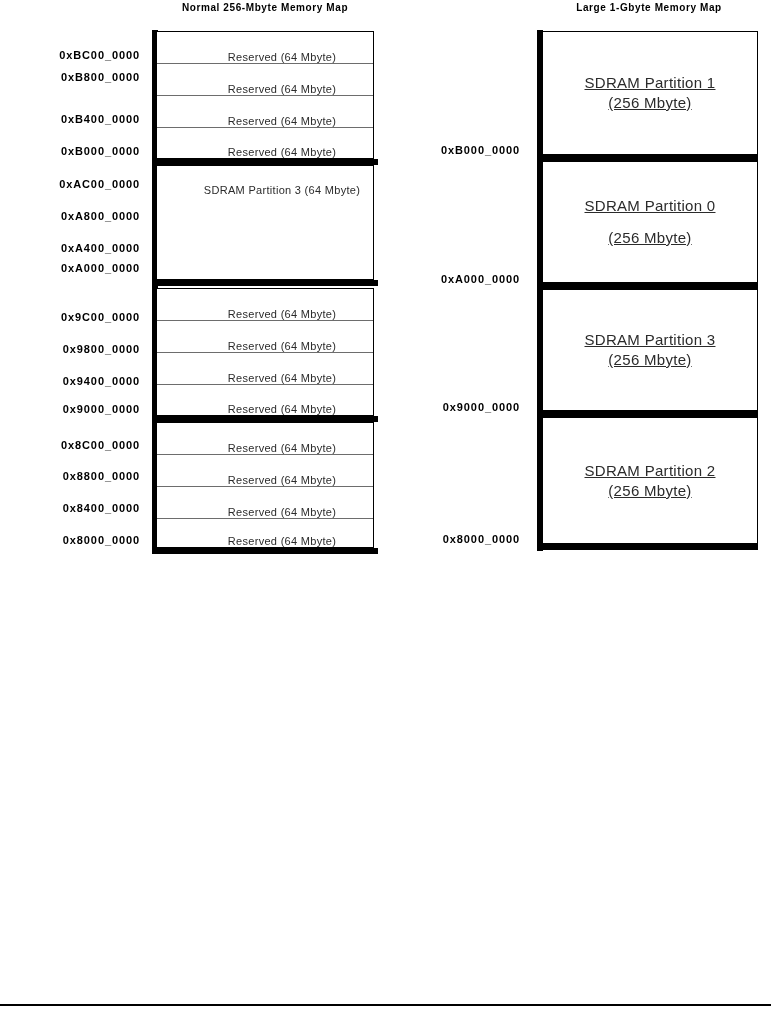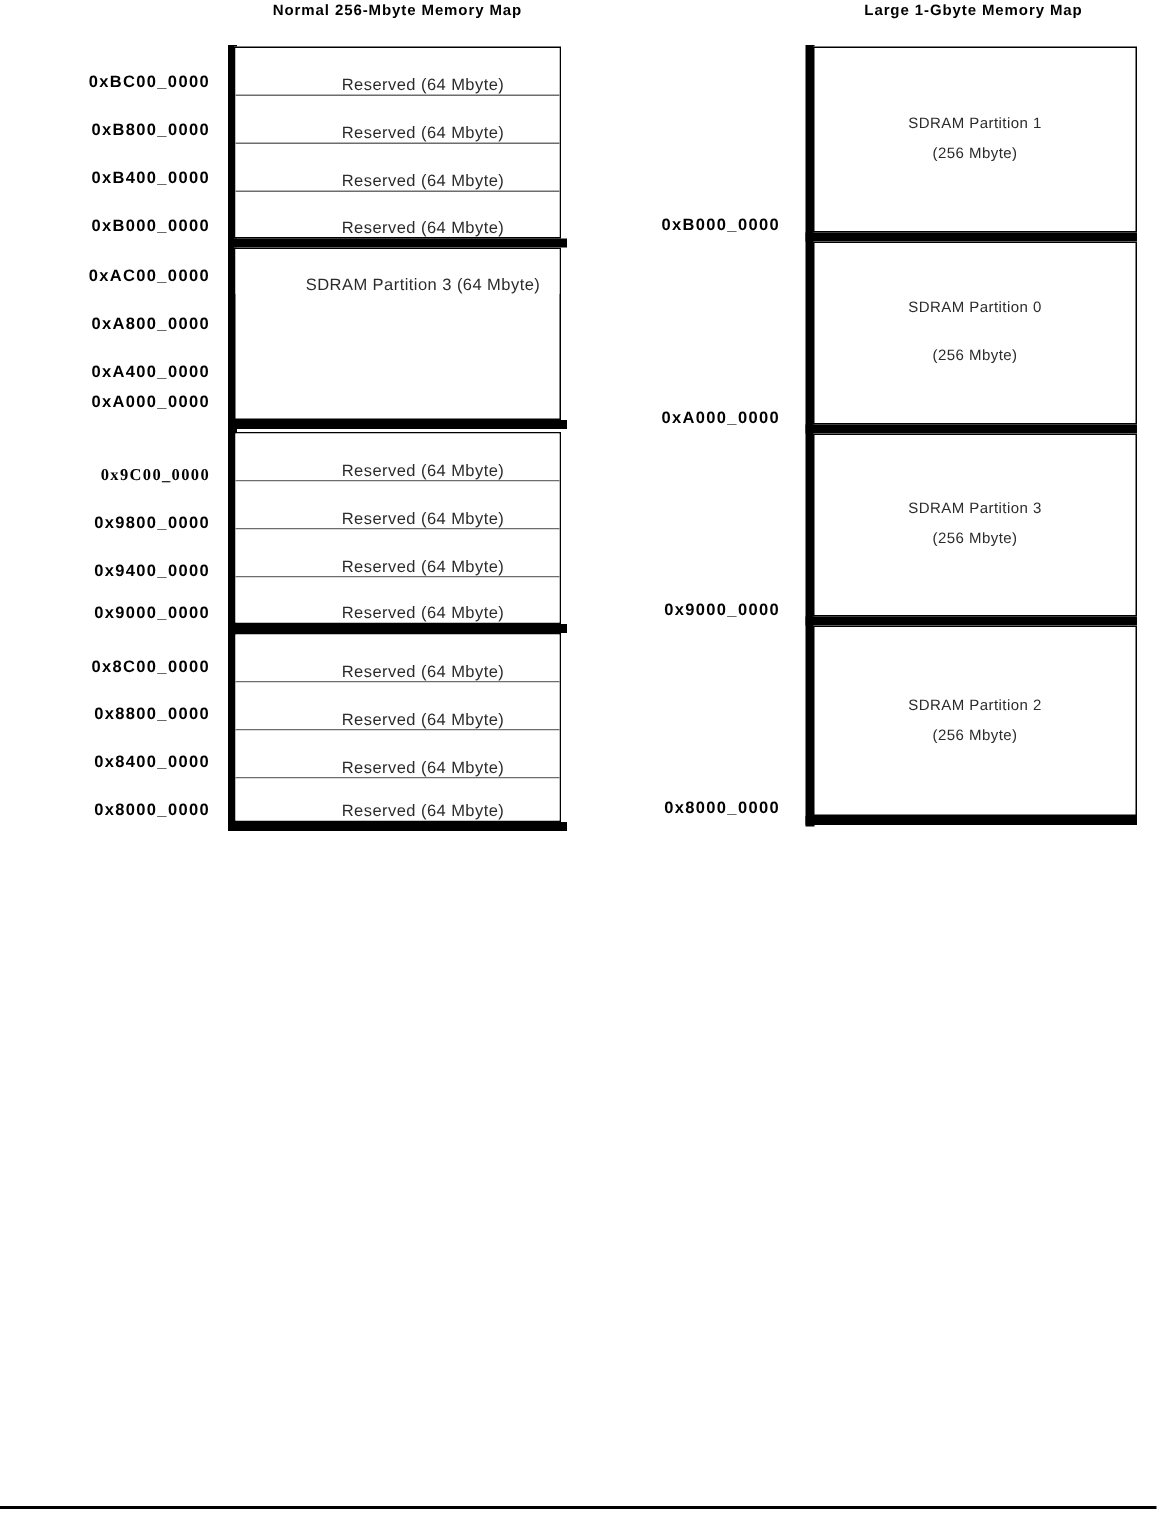--- a/index.html
+++ b/index.html
@@ -89,55 +89,56 @@
     position: absolute;
     box-sizing: border-box;
     border: 1px solid #000000;
     background: #ffffff;
     display: flex;
     flex-direction: column;
     align-items: center;
     justify-content: center;
   }
   .block-line {
-    font-size: 10px;
+    font-size: 15px;
     color: #2b2b2b;
     letter-spacing: 0.3px;
     white-space: nowrap;
     line-height: 20px;
+    text-decoration: underline;
   }
 
   
   #footer-rule {
     position: absolute;
     left: 0;
     top: 1004px;
     width: 771px;
     height: 2px;
     background: #000000;
   }
 </style>
 </head>
 <body>
 
 <div class="page">
 
   <div class="map-title" id="title-left">Normal 256-Mbyte Memory Map</div>
 
   <div class="addr-label addr-col-left" style="top:49px;">0xBC00_0000</div>
-  <div class="addr-label addr-col-left" style="top:81px;">0xB800_0000</div>
+  <div class="addr-label addr-col-left" style="top:71px;">0xB800_0000</div>
   <div class="addr-label addr-col-left" style="top:113px;">0xB400_0000</div>
   <div class="addr-label addr-col-left" style="top:145px;">0xB000_0000</div>
 
   <div class="addr-label addr-col-left" style="top:178px;">0xAC00_0000</div>
   <div class="addr-label addr-col-left" style="top:210px;">0xA800_0000</div>
   <div class="addr-label addr-col-left" style="top:242px;">0xA400_0000</div>
   <div class="addr-label addr-col-left" style="top:262px;">0xA000_0000</div>
 
-  <div class="addr-label addr-col-left" style="top:311px;font-family:Liberation Serif, serif;">0x9C00_0000</div>
+  <div class="addr-label addr-col-left" style="top:311px;">0x9C00_0000</div>
   <div class="addr-label addr-col-left" style="top:343px;">0x9800_0000</div>
   <div class="addr-label addr-col-left" style="top:375px;">0x9400_0000</div>
   <div class="addr-label addr-col-left" style="top:403px;">0x9000_0000</div>
 
   <div class="addr-label addr-col-left" style="top:439px;">0x8C00_0000</div>
   <div class="addr-label addr-col-left" style="top:470px;">0x8800_0000</div>
   <div class="addr-label addr-col-left" style="top:502px;">0x8400_0000</div>
   <div class="addr-label addr-col-left" style="top:534px;">0x8000_0000</div>
 
   <div class="map" id="map-left">

